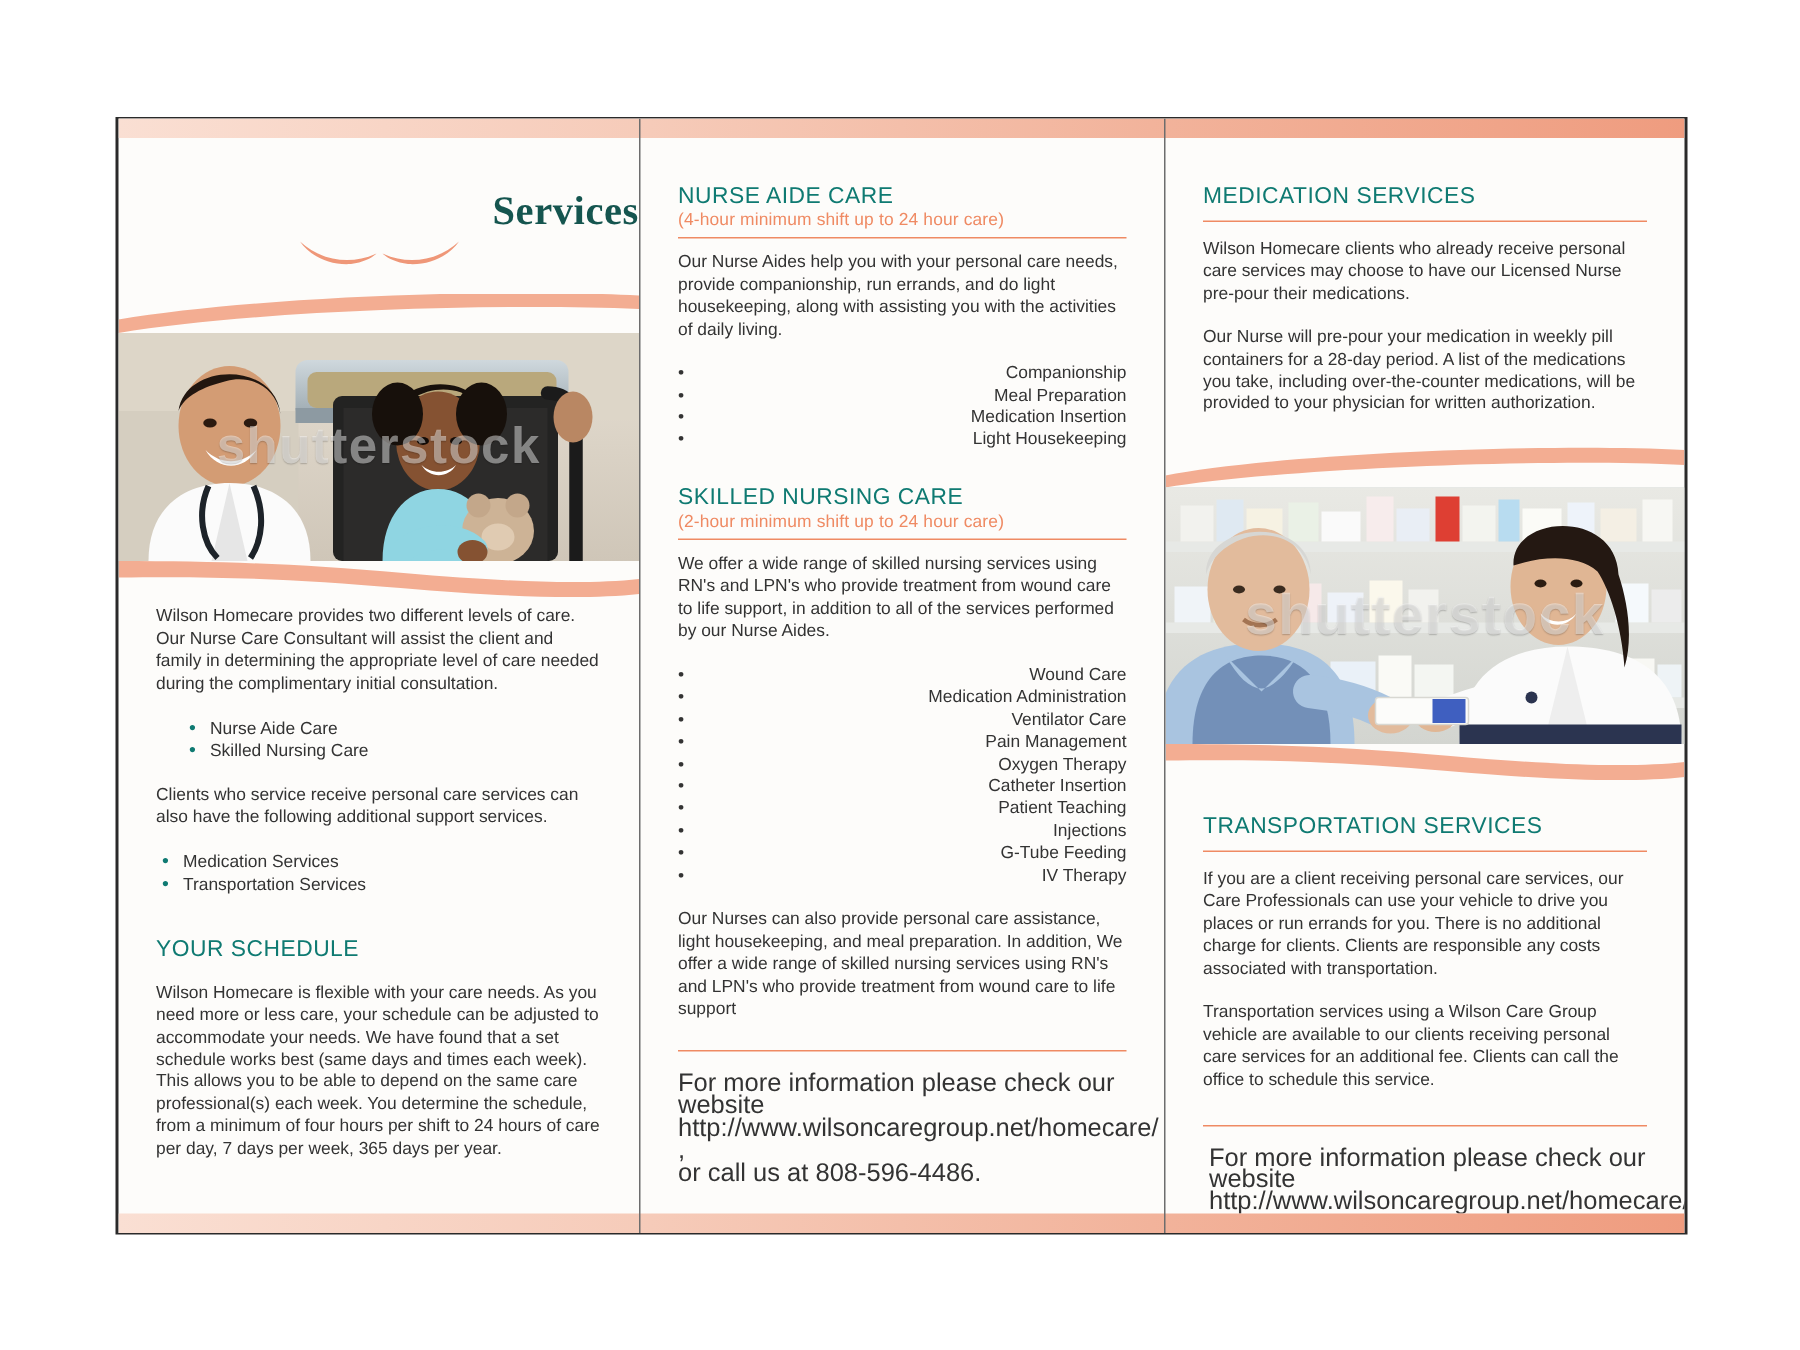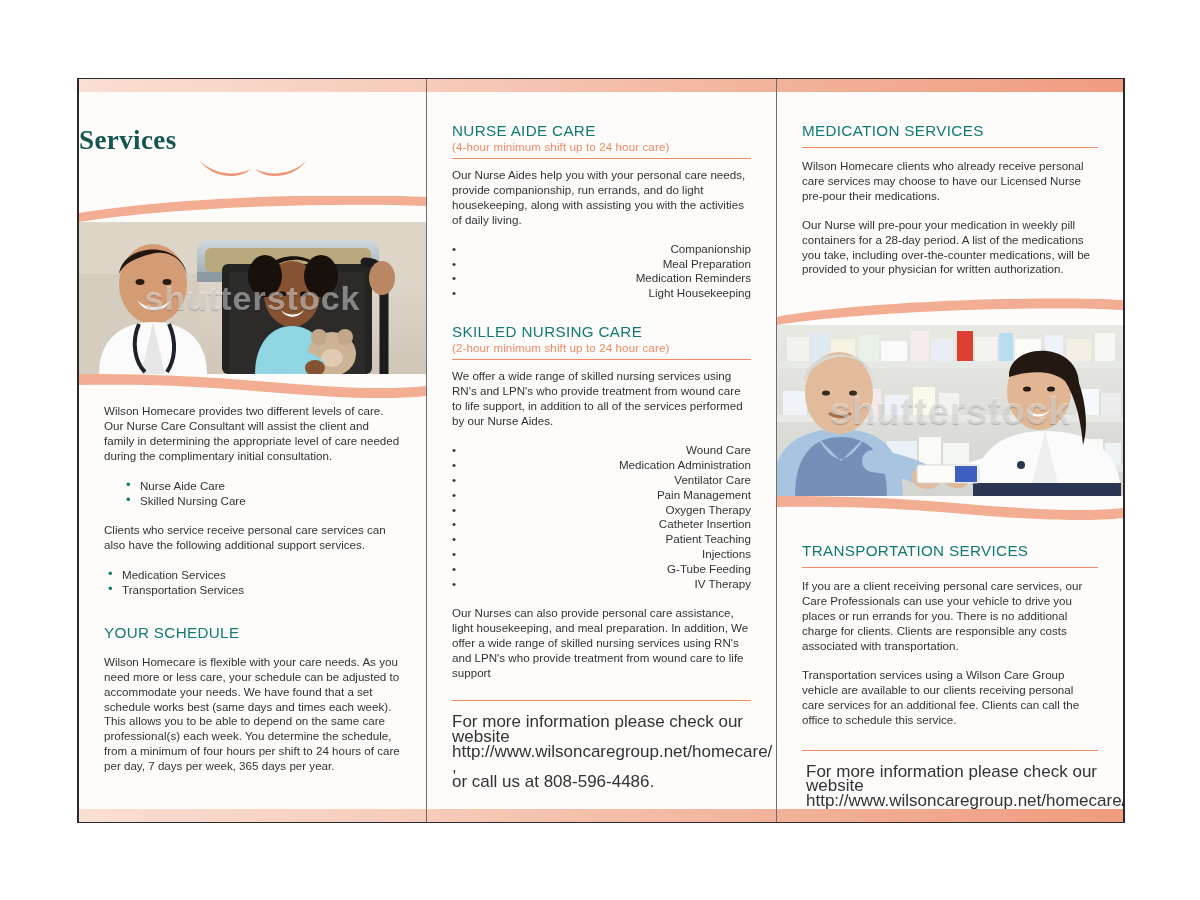--- a/index.html
+++ b/index.html
@@ -66,21 +66,21 @@
     overflow: hidden;
   }
   .panel.left   { left: 0px;   width: 347px; }
   .panel.middle { left: 348px; width: 349px; }
   .panel.right  { left: 698px; width: 346px; }
 
   .pad { padding: 0 25px; }
 
   
   #services-title {
-    text-align: left;
+    text-align: right;
     font-family: "Liberation Serif", serif;
     font-weight: bold;
     font-size: 27px;
     color: #15554f;
     letter-spacing: 0.4px;
     margin-top: 33px;
   }
   #services-flourish {
     display: block;
     margin: 2px auto 0;
@@ -315,21 +315,21 @@
         <div class="sec-sub">(4-hour minimum shift up to 24 hour care)</div>
         <div class="rule"></div>
 
         <div class="body-text">Our Nurse Aides help you with your personal care needs, provide companionship, run errands, and do light housekeeping, along with assisting you with the activities of daily living.</div>
 
         <div class="gap"></div>
 
         <ul class="dot-list">
           <li>Companionship</li>
           <li>Meal Preparation</li>
-          <li>Medication Reminders</li>
+          <li>Medication Insertion</li>
           <li>Light Housekeeping</li>
         </ul>
 
         <div style="height:22px;"></div>
 
         <div class="sec-heading">SKILLED NURSING CARE</div>
         <div class="sec-sub">(2-hour minimum shift up to 24 hour care)</div>
         <div class="rule"></div>
 
         <div class="body-text">We offer a wide range of skilled nursing services using RN's and LPN's who provide treatment from wound care to life support, in addition to all of the services performed by our Nurse Aides.</div>

